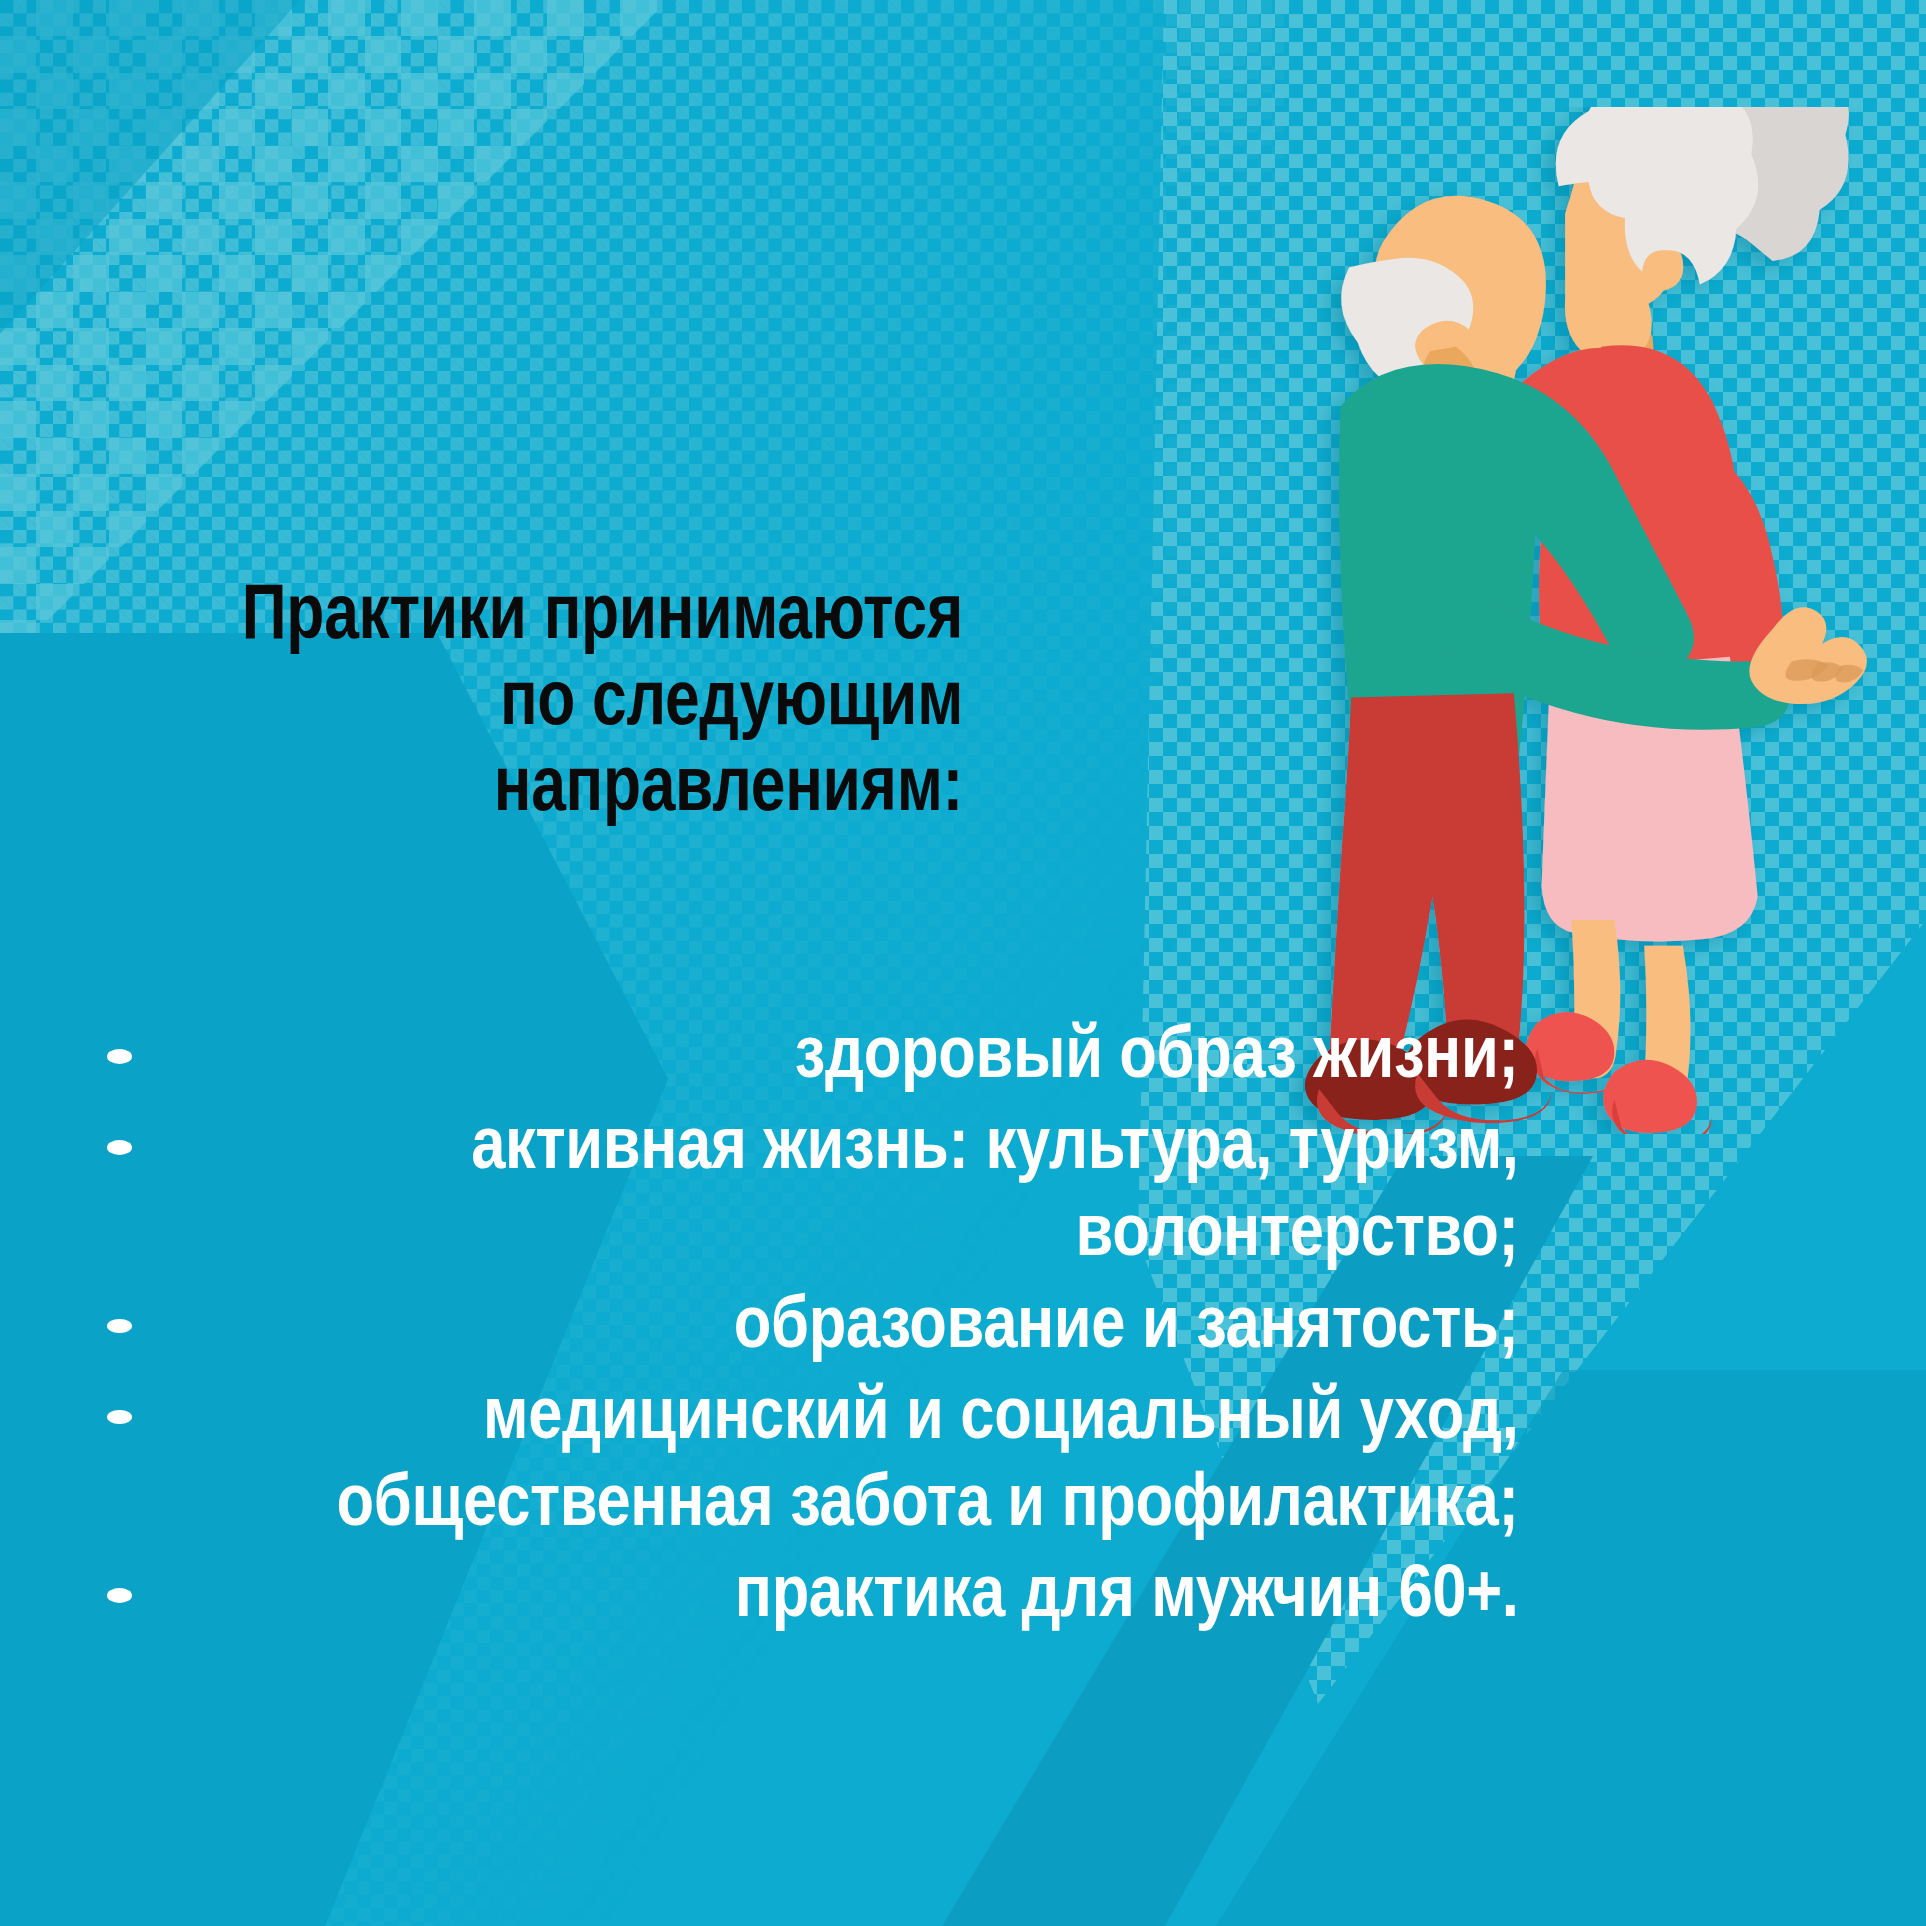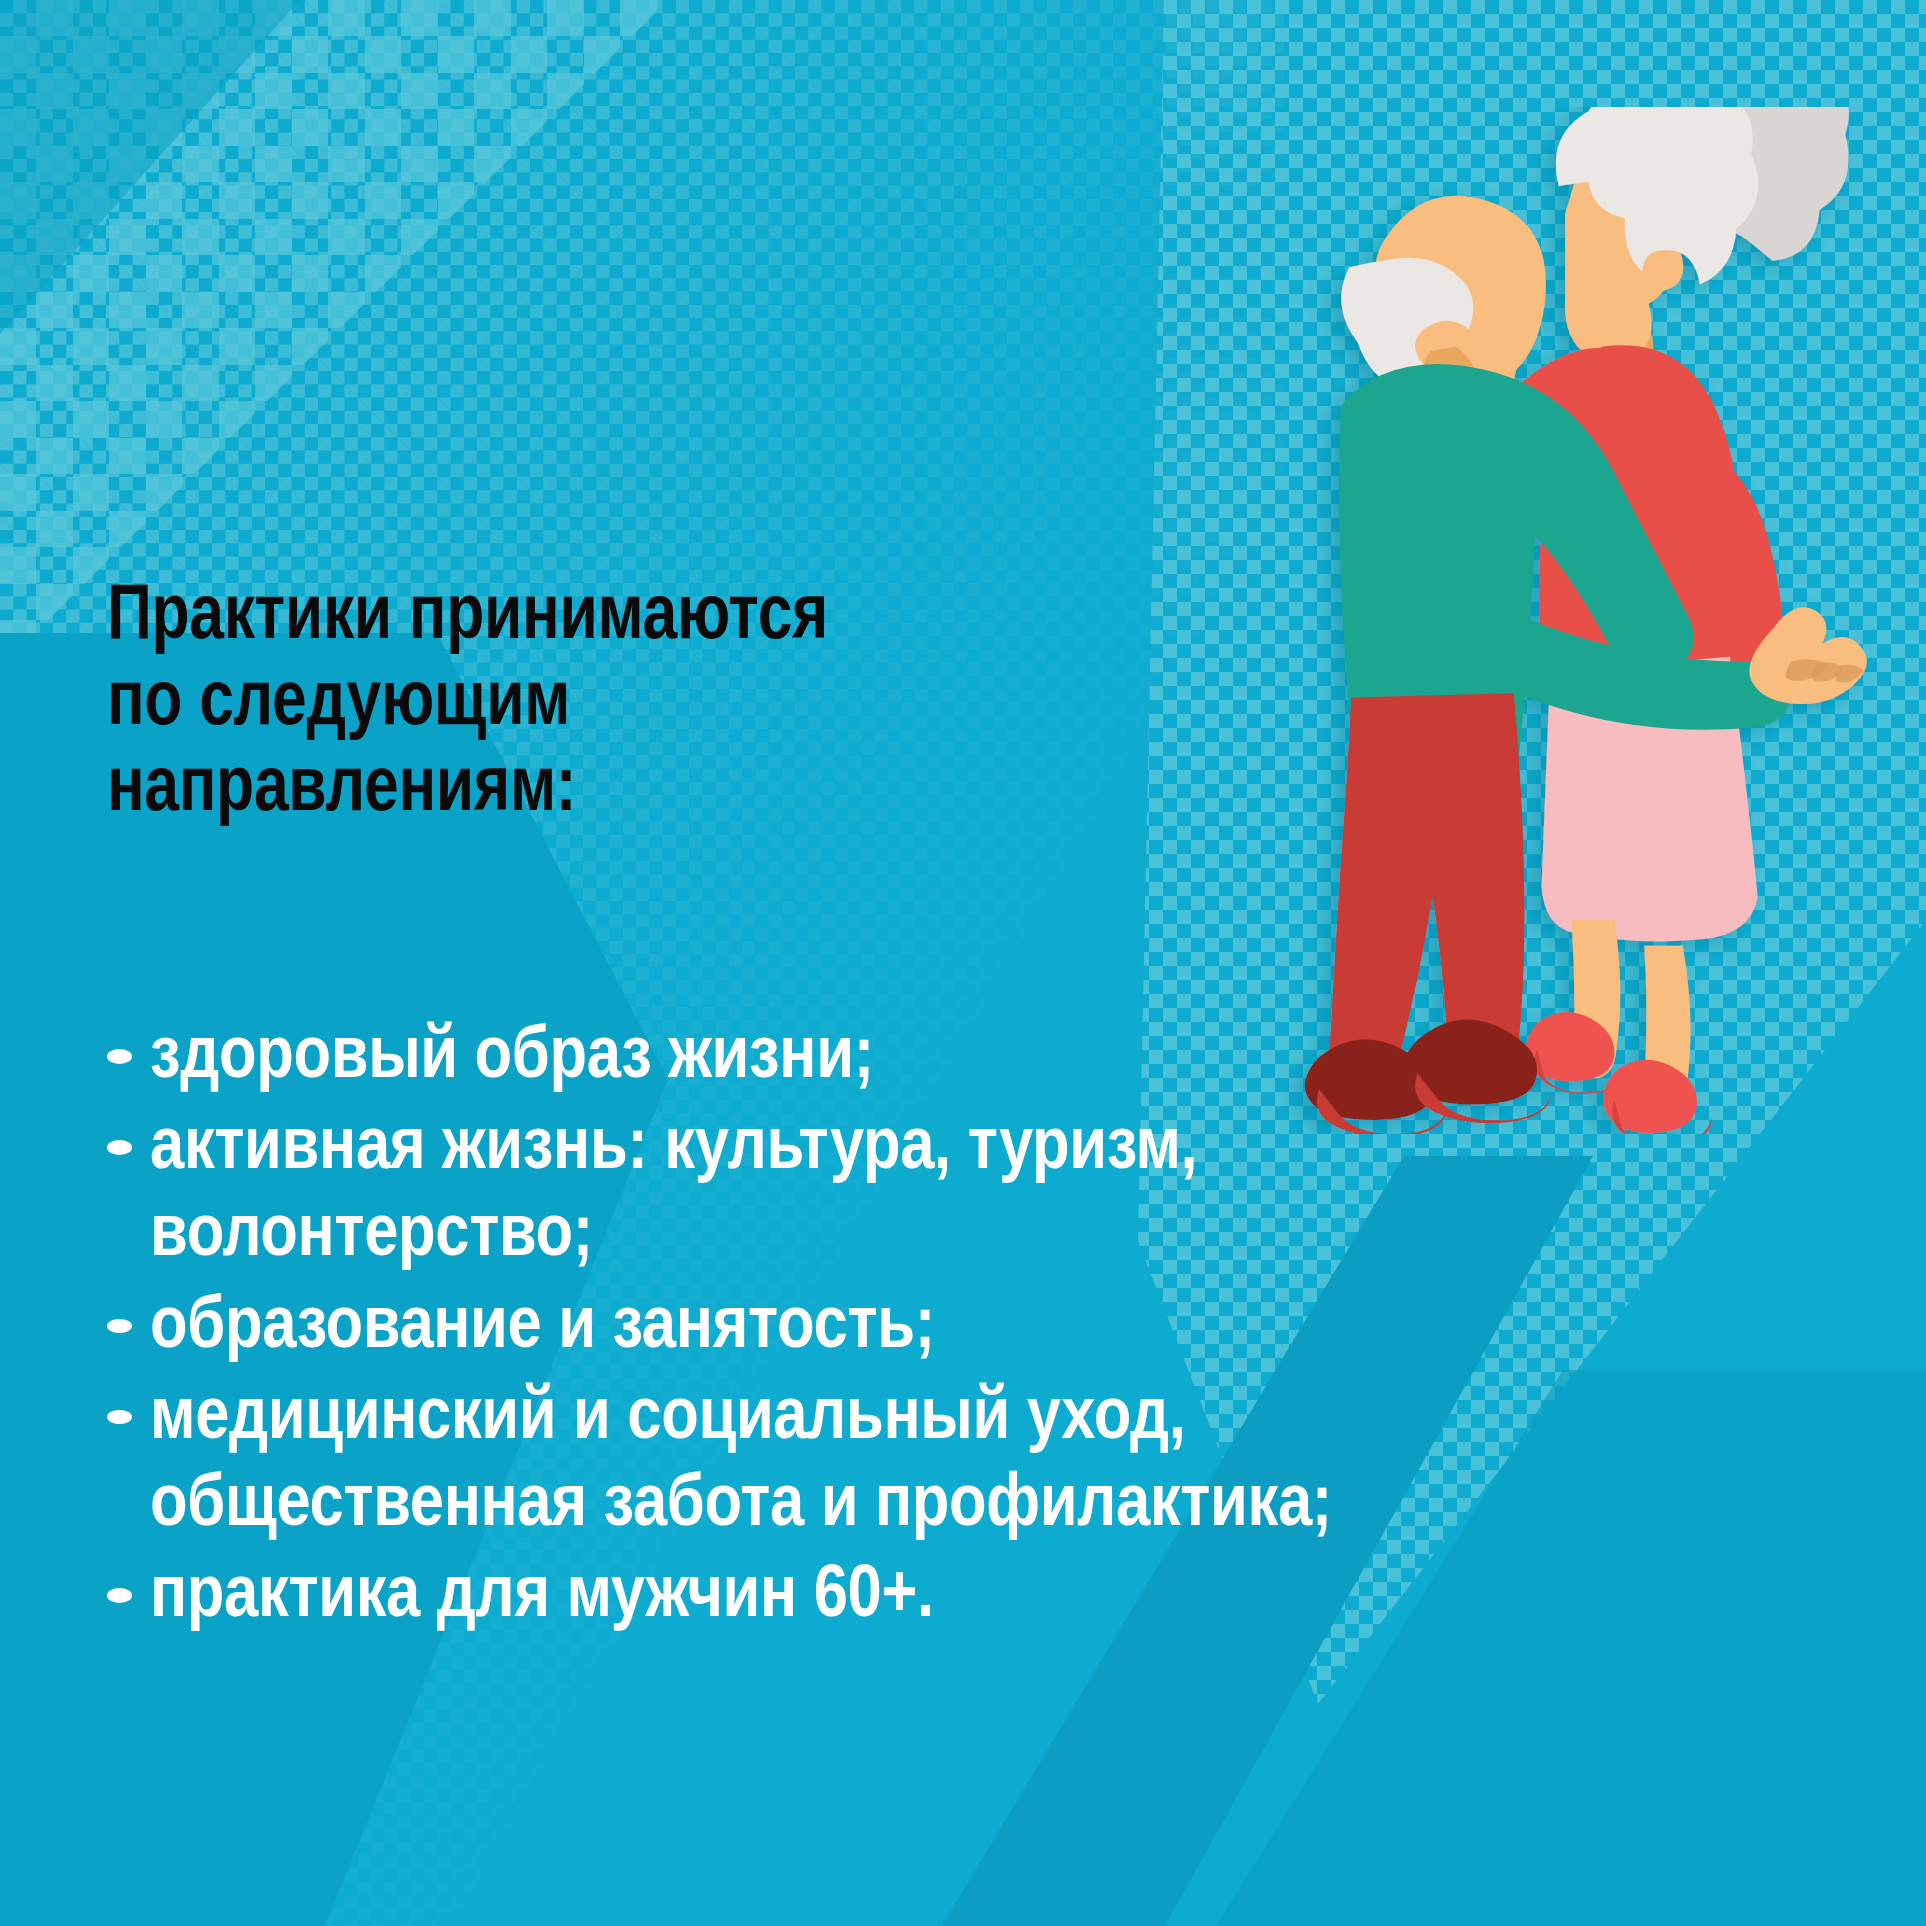--- a/index.html
+++ b/index.html
@@ -2,20 +2,21 @@
 <html style="font-size:6.8px"><head>
 <meta charset="utf-8">
 <style>
   html,body{margin:0;padding:0;background:#fff;}
   .poster{
     position:relative;
     width:1926px;height:1926px;
     overflow:hidden;
     background:#a21caf;
     font-family:"Liberation Sans", sans-serif;
+    text-align:right;
   }
 
   
   .bg-base{position:absolute;inset:0;background:#0cabcf;}
 
   
   .bg-diamonds{
     position:absolute;inset:0;
     background-image:
       linear-gradient(45deg,#46c1d8 25%,transparent 25%,transparent 75%,#46c1d8 75%),

